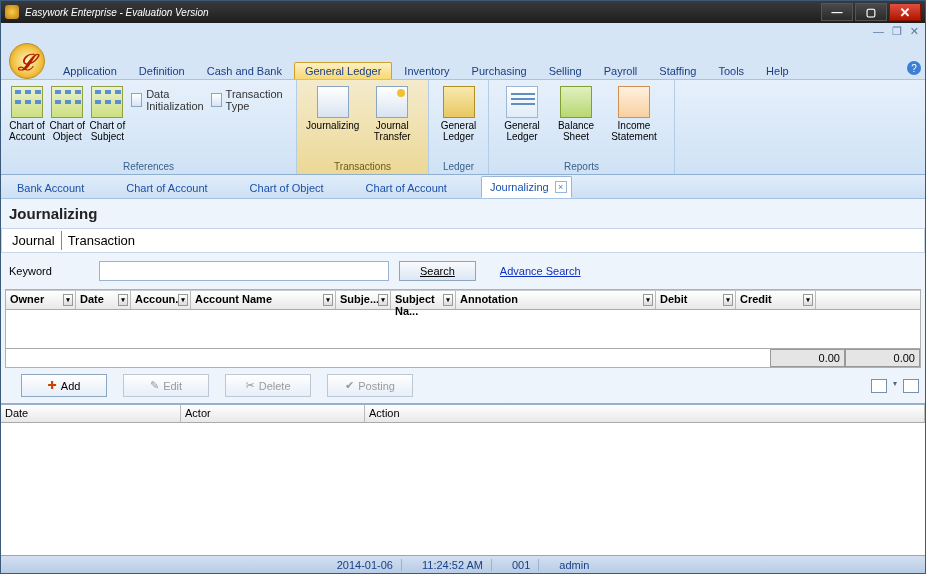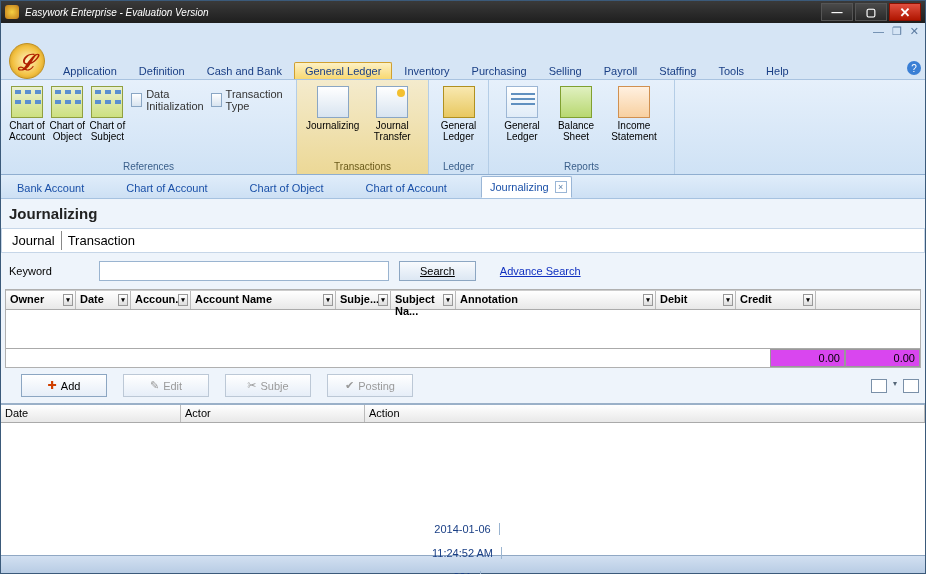--- a/index.html
+++ b/index.html
@@ -59,30 +59,30 @@
 .adv { color:#1030c0; text-decoration:underline; cursor:pointer; margin-left:14px;}
 .grid { border:1px solid #b0b0b0; background:#fff; margin:0 4px; }
 .groupbar { background:linear-gradient(#bfbfbf,#a9a9a9); height:22px; display:flex; align-items:center; padding-left:4px;}
 .groupchip { background:#f4f4f4; border:1px solid #888; padding:1px 14px 1px 6px; font-size:11px; font-weight:bold; position:relative;}
 .groupchip:after{content:"";position:absolute;right:-8px;top:0;border-left:8px solid #f4f4f4;border-top:9px solid transparent;border-bottom:9px solid transparent;}
 .gridhead { display:flex; background:linear-gradient(#fff,#e8e8e8); border-top:1px solid #ccc; border-bottom:1px solid #aaa; height:20px;}
 .gh { border-right:1px solid #bbb; padding:2px 4px; font-size:11px; font-weight:bold; position:relative;}
 .gh .dd { position:absolute; right:2px; top:3px; width:10px; height:12px; border:1px solid #999; background:linear-gradient(#fff,#ddd); font-size:7px; text-align:center; line-height:10px;}
 .gridbody { height:38px; }
 .gridfoot { display:flex; justify-content:flex-end; border-top:1px solid #aaa;}
-.ftcell { width:75px; border:1px solid #999; text-align:right; padding:2px 4px; background:#d946ef;}
+.ftcell { width:75px; border:1px solid #999; text-align:right; padding:2px 4px; background:#e5e5e5;}
 .actrow { padding:6px 6px 4px 20px; display:flex; gap:16px; background:#eef4fb; align-items:center;}
 .actbtn { width:86px; height:23px; border:1px solid #8ca6c2; background:linear-gradient(#fff,#e6eef8); display:flex; align-items:center; justify-content:center; gap:4px; cursor:pointer; font-size:11px;}
 .actbtn.disabled { color:#9a9a9a; border-color:#bcc8d6;}
 .righttools { margin-left:auto; display:flex; gap:6px; color:#556677;}
 .sqbtn{width:16px;height:14px;border:1px solid #7a90a8;background:#fff;}
 .loggrid { border-top:2px solid #9ab0c8; margin-top:2px; flex:1; background:#fff; }
 .loghead { display:flex; background:linear-gradient(#fff,#e8e8e8); border-bottom:1px solid #aaa; height:18px;}
 .lh { border-right:1px solid #bbb; padding:2px 4px; font-size:11px;}
-.statusbar { height:18px; background:linear-gradient(#d2e0f1,#b8cce4); border-top:1px solid #90a8c4; display:flex; align-items:center; justify-content:center; gap:12px; color:#1a3f85; font-size:11px;flex-direction:column;}
+.statusbar { height:18px; background:linear-gradient(#d2e0f1,#b8cce4); border-top:1px solid #90a8c4; display:flex; align-items:center; justify-content:center; gap:12px; color:#1a3f85; font-size:11px;}
 .statusbar span { padding:0 8px; border-right:1px solid #9ab4d0;}
 </style>
 </head>
 <body>
 
 <div class="window">
   <div class="titlebar">
     <div class="icon-logo"></div>
     <div class="title">Easywork Enterprise - Evaluation Version</div>
     <div class="winbtns">
@@ -225,21 +225,21 @@
       <div class="actbtn">
           <span style="color:#d04000">✚</span>
           <span>Add</span>
         </div>
       <div class="actbtn disabled">
           <span>✎</span>
           <span>Edit</span>
         </div>
       <div class="actbtn disabled">
           <span>✂</span>
-          <span>Subje</span>
+          <span>Delete</span>
         </div>
       <div class="actbtn disabled">
           <span>✔</span>
           <span>Posting</span>
         </div>
       <div class="righttools">
         <div class="sqbtn"></div>
           <span style="font-size:8px">▾</span>
         <div class="sqbtn"></div>
       </div>

